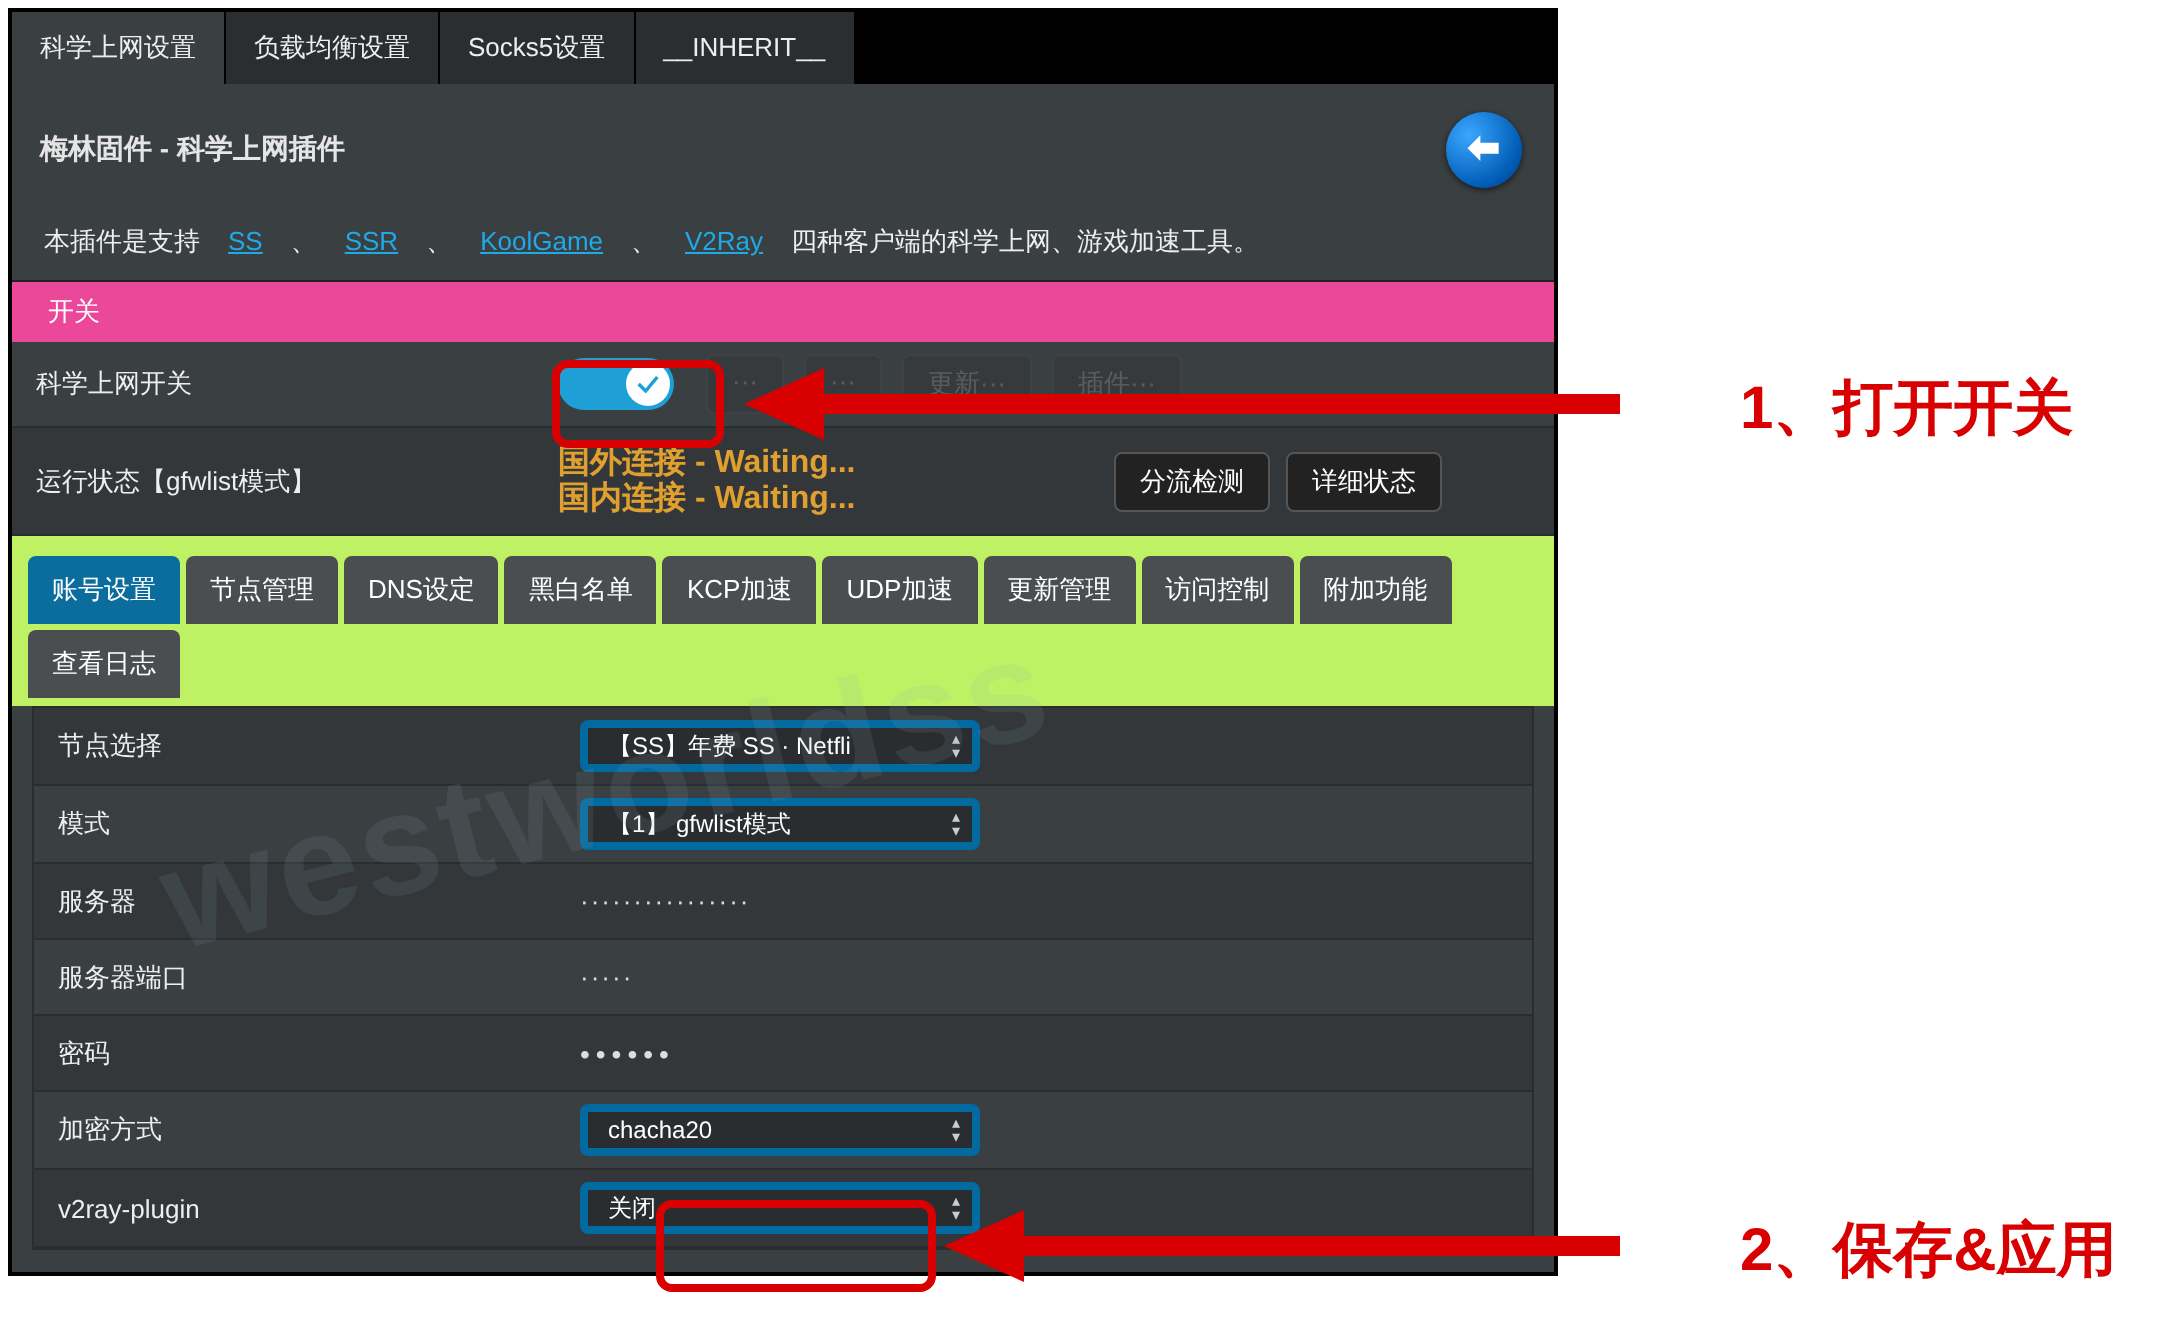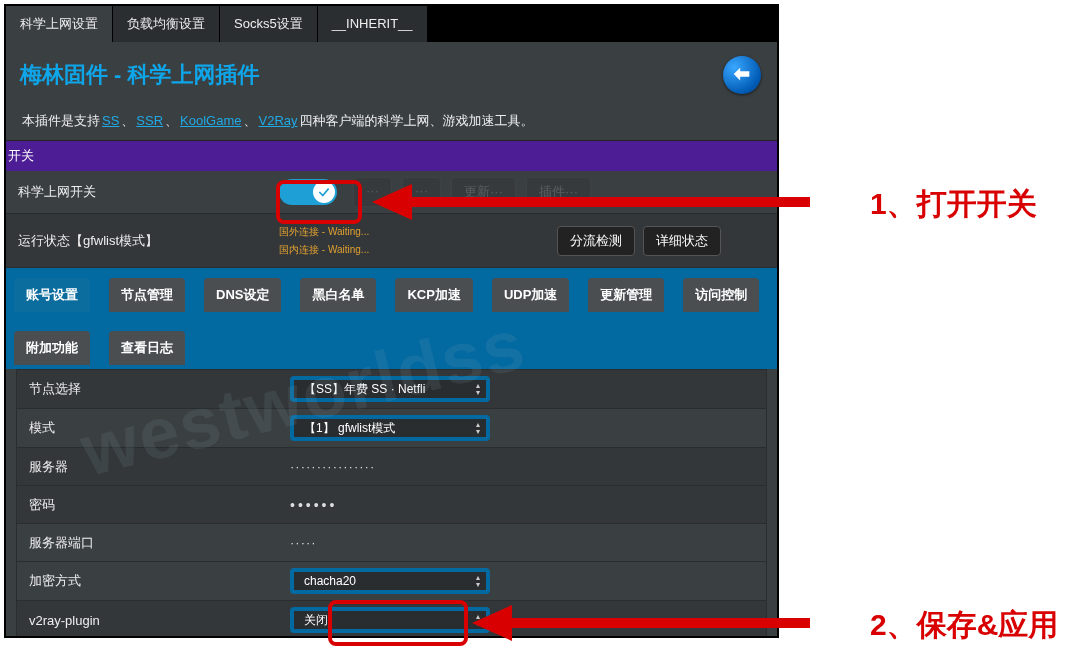--- a/index.html
+++ b/index.html
@@ -33,39 +33,39 @@
     background: #2b2e30;
     border-right: 1px solid #000;
   }
   .tabs-top .tab.active { background: #3a3f42; }
   .title-bar {
     display: flex;
     align-items: center;
     justify-content: space-between;
     padding: 14px 16px 18px 14px;
   }
-  .title-bar h1 { color: #0ea5e9; font-size: 22px; font-weight: bold; }
+  .title-bar h1 { color: #e5e5e5; font-size: 14px; font-weight: bold; }
   .back-btn {
     width: 38px; height: 38px; border-radius: 50%;
     background: radial-gradient(circle at 30% 30%, #3aa7ff, #005bb5 70%, #003a75);
     display: flex; align-items: center; justify-content: center;
     cursor: pointer;
     box-shadow: 0 1px 3px rgba(0,0,0,.6);
   }
   .back-btn svg { width: 22px; height: 22px; fill: #fff; }
   .desc {
     padding: 0 16px 10px 16px;
     color: #eee;
     font-size: 13px;
   }
-  .desc a { color: #1fa9e6; text-decoration: underline; margin: 0 2px; }
+  .desc a { color: #1fa9e6; text-decoration: underline; margin: 0 14px; }
   .section-head {
-    background: #4c1d95;
-    color: #fff;
-    padding: 6px 2px;
+    background: #ec4899;
+    color: #fff;
+    padding: 6px 18px;
     font-size: 13px;
     border-top: 1px solid #222;
   }
   .row {
     display: flex;
     align-items: center;
     border-bottom: 1px solid #2a2d2f;
     background: #3a3f42;
     min-height: 40px;
   }
@@ -91,40 +91,39 @@
     display: inline-block;
     cursor: pointer;
   }
   .toggle .knob {
     position: absolute; right: 2px; top: 2px;
     width: 22px; height: 22px; border-radius: 50%;
     background: #fff;
     display:flex; align-items:center; justify-content:center;
   }
   .toggle .knob svg { width: 14px; height: 14px; stroke: #1e9fd6; stroke-width: 3; fill: none; }
-  .status-lines { font-size: 10px; }
+  .status-lines { font-size: 16px; font-weight: bold; }
   .status-lines div { color: #e0a030; line-height: 18px; }
   .pill-btn {
     background: #222;
     color: #fff;
     border: 1px solid #555;
     border-radius: 4px;
     padding: 5px 12px;
     font-size: 13px;
     cursor: pointer;
   }
   .hidden-btns { display: flex; gap: 10px; margin-left: 8px; }
   .hidden-btns .pill-btn { opacity: 0.15; }
   .sub-tabs {
     display: flex;
     padding: 10px 8px 4px 8px;
-    gap: 19px;
-    background: #0369a1;
+    gap: 3px;
+    background: #bef264;
     flex-wrap: wrap;
-    font-weight: bold;
   }
   .sub-tabs .stab {
     background: #4a4e51;
     color: #fff;
     padding: 8px 12px;
     font-size: 13px;
     border-radius: 4px 4px 0 0;
     cursor: pointer;
   }
   .sub-tabs .stab.active { background: #0b6d9e; }
@@ -294,30 +293,30 @@
       <div class="value">
           <span class="select spin">【1】 gfwlist模式</span>
         </div>
       </div>
     <div class="row alt">
         <div class="label">服务器</div>
       <div class="value">
           <span class="readonly-val">················</span>
         </div>
       </div>
+    <div class="row">
+        <div class="label">服务器端口</div>
+      <div class="value">
+          <span class="readonly-val">·····</span>
+        </div>
+      </div>
     <div class="row alt">
         <div class="label">密码</div>
       <div class="value">
           <span class="dots">••••••</span>
-        </div>
-      </div>
-    <div class="row">
-        <div class="label">服务器端口</div>
-      <div class="value">
-          <span class="readonly-val">·····</span>
         </div>
       </div>
     <div class="row">
         <div class="label">加密方式</div>
       <div class="value">
           <span class="select spin">chacha20</span>
         </div>
       </div>
     <div class="row alt">
         <div class="label">v2ray-plugin</div>

